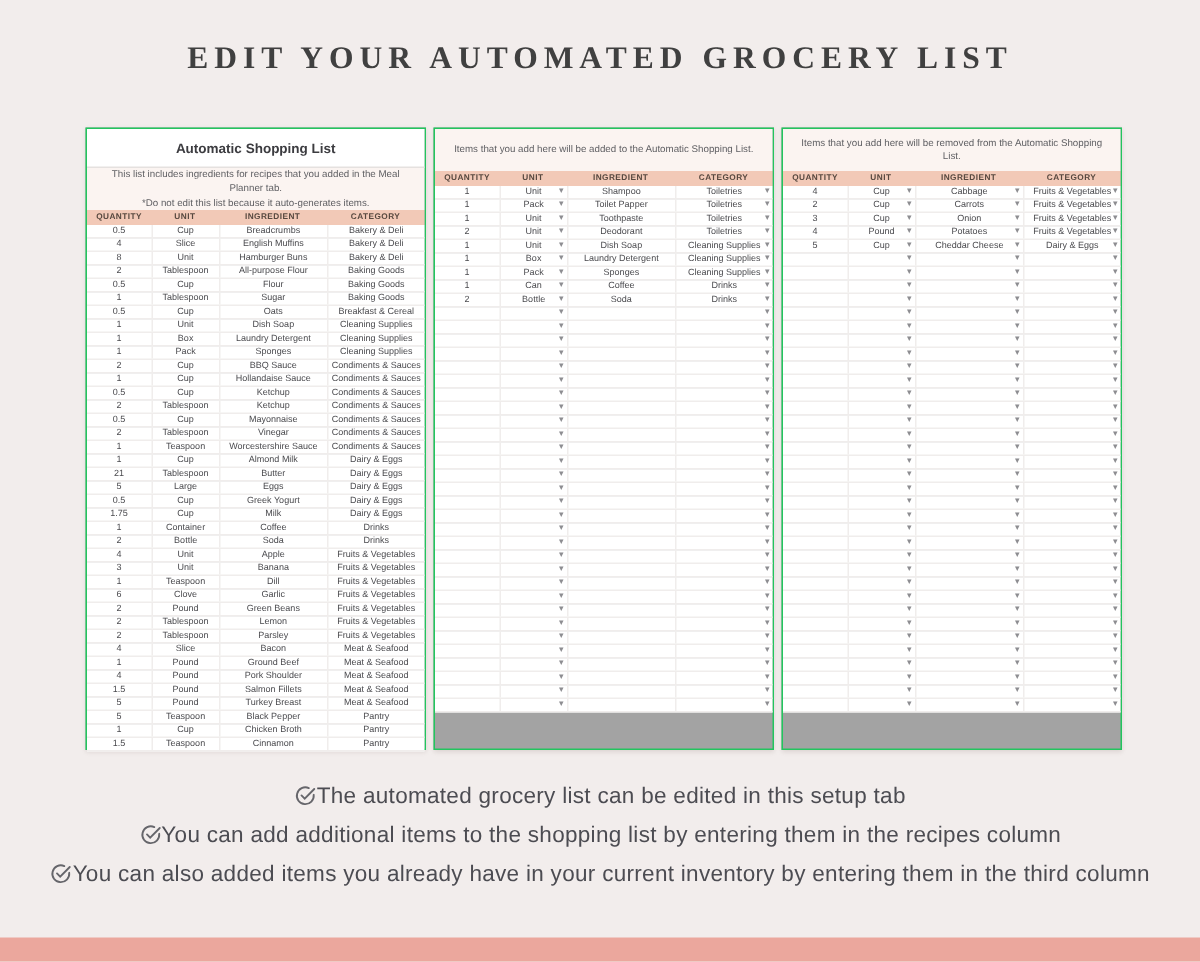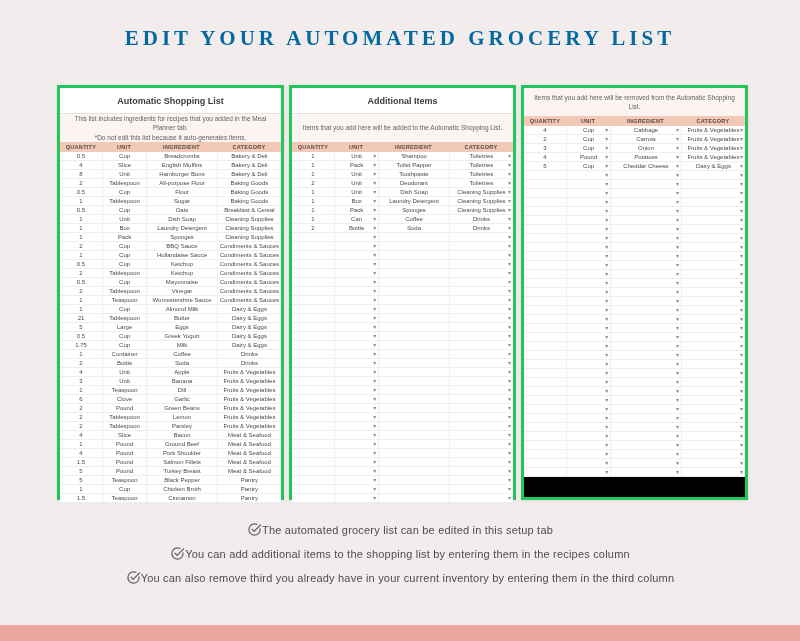--- a/index.html
+++ b/index.html
@@ -10,31 +10,31 @@
     position:relative;
     width:800px; height:641px;
     overflow:hidden;
   }
   .page-title {
     position:absolute; top:26px; left:0; width:800px;
     text-align:center;
     font-family:"Liberation Serif", serif;
     font-size:21px; font-weight:700;
     letter-spacing:4px;
-    color:#0369a1;
+    color:#404040;
   }
   .panels {
     position:absolute; top:85px; left:57px;
     width:691px; height:415px;
     display:flex; gap:5px;
   }
   .panel {
     width:247px; height:415px;
-    background:#000000;
-    border:3px solid #22c55e;
+    background:#a3a3a3;
+    border:1px solid #22c55e;
     box-shadow:0 1px 3px rgba(120,100,95,.18);
     display:flex; flex-direction:column;
   }
   .panel-title {
     height:26px; flex:0 0 26px;
     display:flex; align-items:center; justify-content:center;
     font-size:9px; font-weight:700; color:#3c3c40;
     border-bottom:1px solid #e5e1df;
     background:#ffffff;
   }
@@ -78,21 +78,21 @@
     transform:translateY(-58%);
     font-size:6px; line-height:1; color:#8d8d91;
   }
   .notes {
     position:absolute; top:522px; left:0; width:800px;
     display:flex; flex-direction:column; align-items:center;
     gap:9px;
   }
   .note {
     display:flex; align-items:center; gap:0;
-    font-size:11px; color:#4c4c52;
+    font-size:15px; color:#4c4c52;
     letter-spacing:.2px;
   }
   .note svg { display:block; }
   .bottom-bar {
     position:absolute; left:0; bottom:0;
     width:800px; height:16px;
     background:#eba79d;
   }
 </style>
 </head>
@@ -344,21 +344,20 @@
         <div class="trow">
           <div class="tcell">1.5</div>
           <div class="tcell">Teaspoon</div>
           <div class="tcell">Cinnamon</div>
           <div class="tcell">Pantry</div>
         </div>
       </div>
   </div>
 
   <div class="panel">
-    <div class="panel-title">Additional Items</div>
     <div class="panel-desc">Items that you add here will be added to the Automatic Shopping List.</div>
     <div class="tbl-header">
         <div class="hcell">QUANTITY</div>
         <div class="hcell">UNIT</div>
         <div class="hcell">INGREDIENT</div>
         <div class="hcell">CATEGORY</div>
       </div>
     <div class="tbl-body">
         <div class="trow">
           <div class="tcell">1</div>
@@ -1182,17 +1181,17 @@
         <path d="M21 11a9 9 0 1 1-5.2-7.2" fill="none" stroke="#66666b" stroke-width="2" stroke-linecap="round"></path>
         <path d="M8 11.6l3.4 3.4L21.6 4.8" fill="none" stroke="#66666b" stroke-width="2" stroke-linecap="round"></path>
       </svg>
     <span>You can add additional items to the shopping list by entering them in the recipes column</span>
   </div>
   <div class="note">
     <svg width="15" height="15" viewBox="0 0 24 24">
         <path d="M21 11a9 9 0 1 1-5.2-7.2" fill="none" stroke="#66666b" stroke-width="2" stroke-linecap="round"></path>
         <path d="M8 11.6l3.4 3.4L21.6 4.8" fill="none" stroke="#66666b" stroke-width="2" stroke-linecap="round"></path>
       </svg>
-    <span>You can also remove third you already have in your current inventory by entering them in the third column</span>
+    <span>You can also added items you already have in your current inventory by entering them in the third column</span>
   </div>
 </div>
 
 <div class="bottom-bar"></div>
 
 </body></html>

